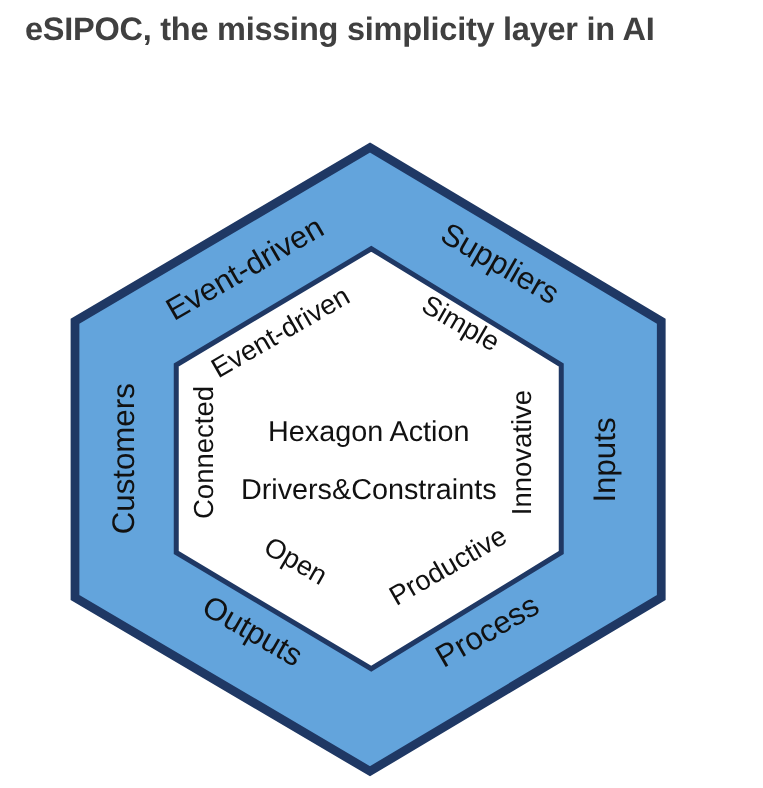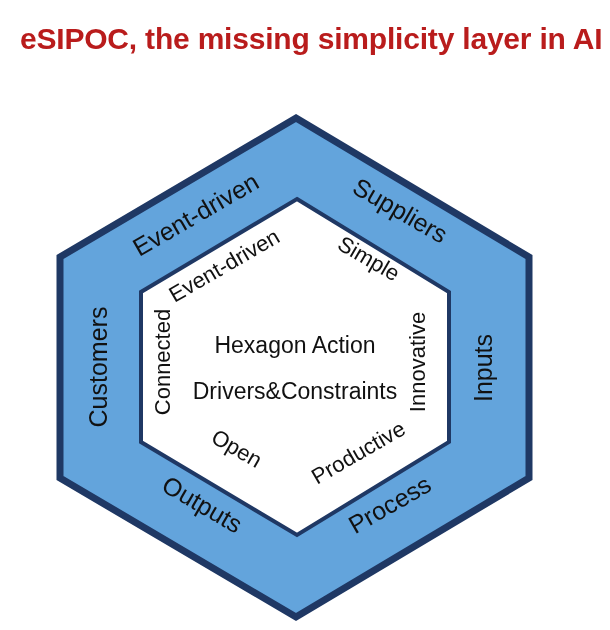--- a/index.html
+++ b/index.html
@@ -10,24 +10,24 @@
     width: 610px;
     height: 630px;
     background: #ffffff;
     font-family: "Liberation Sans", sans-serif;
     overflow: hidden;
     position: relative;
   }
   #page-title {
     position: absolute;
     left: 20px;
-    top: 22px;
-    font-size: 30px;
+    top: 8px;
+    font-size: 26px;
     font-weight: bold;
-    color: #b91c1c;
+    color: #404040;
     letter-spacing: -0.2px;
     white-space: nowrap;
   }
   #diagram {
     position: absolute;
     left: 0;
     top: 0;
     width: 610px;
     height: 630px;
   }

